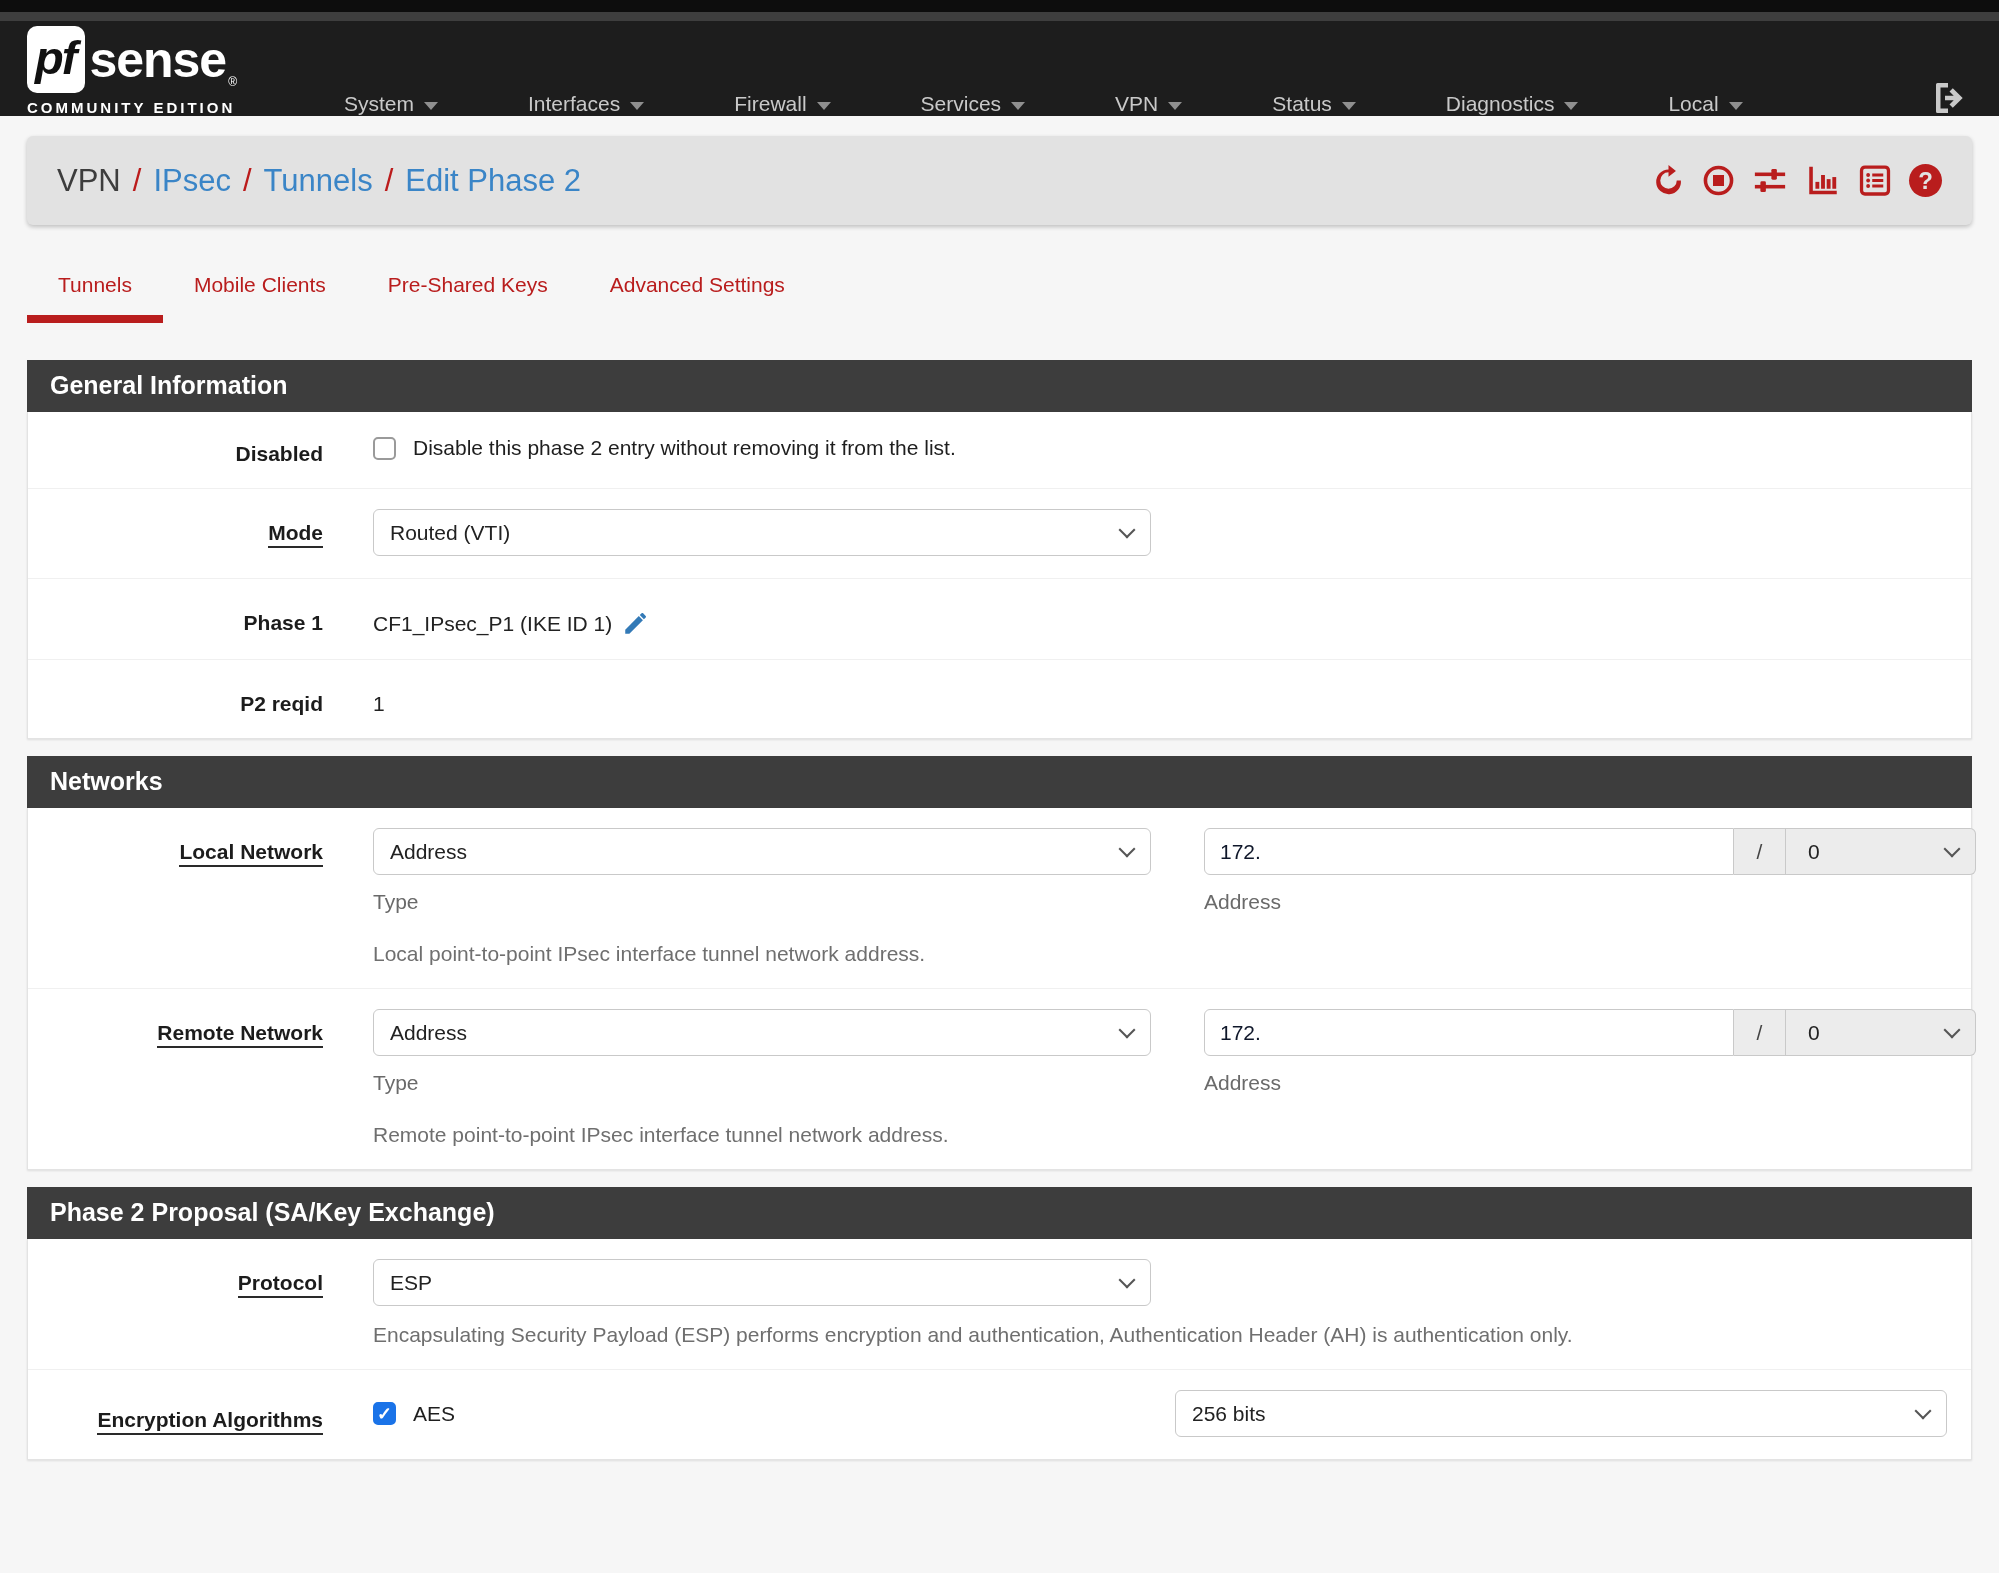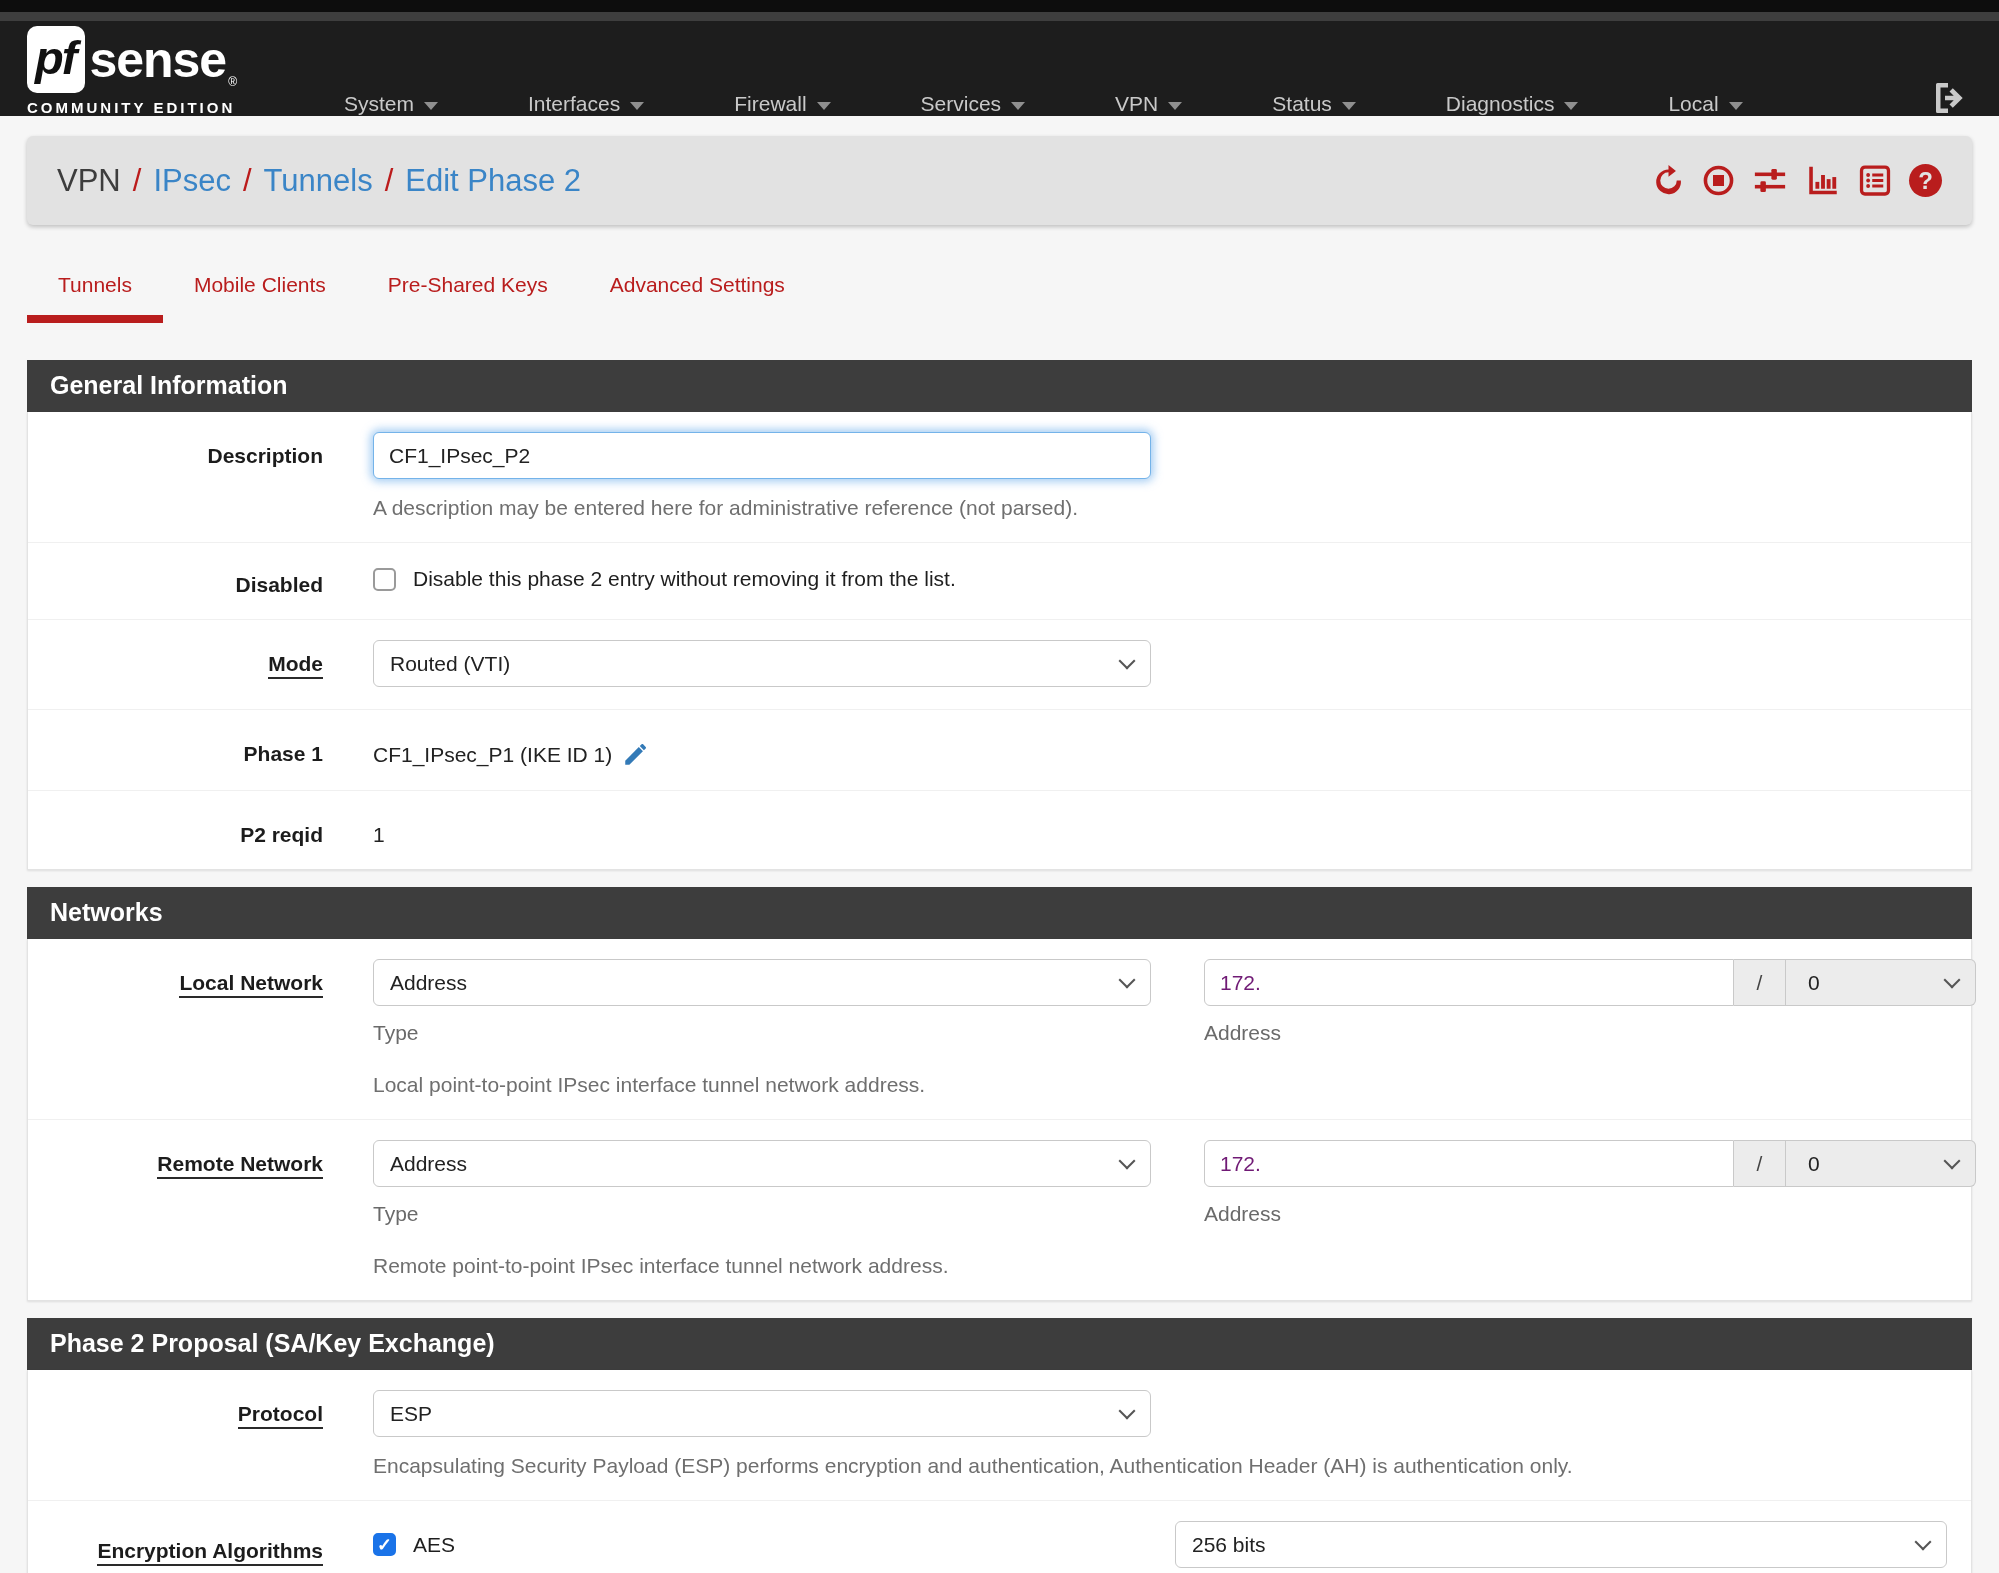--- a/index.html
+++ b/index.html
@@ -61,21 +61,21 @@
 
   .sel { height:47px; border:1px solid #c9c9c9; border-radius:6px; background:#fff; position:relative;
          font-size:21px; color:#222; display:flex; align-items:center; padding:0 45px 0 16px; cursor:pointer; }
   .sel.w-main { width:778px; }
   .sel .chev { position:absolute; right:17px; top:50%; width:12px; height:12px; margin-top:-9px;
                border-right:2px solid #555; border-bottom:2px solid #555; transform:rotate(45deg); }
   .sel.gray { background:#ececec; }
 
   .igroup { display:flex; width:772px; }
   .igroup .ival { flex:1; height:47px; border:1px solid #c9c9c9; border-radius:6px 0 0 6px; padding:0 15px;
-                  font-size:21px; color:#701a75; background:#fff; font-family:"Liberation Sans",sans-serif; min-width:0; }
+                  font-size:21px; color:#0f172a; background:#fff; font-family:"Liberation Sans",sans-serif; min-width:0; }
   .igroup .iaddon { width:52px; height:47px; background:#ececec; border:1px solid #c9c9c9; border-left:none;
                     display:flex; align-items:center; justify-content:center; font-size:21px; color:#444; }
   .igroup .sel { border-radius:0 6px 6px 0; border-left:none; width:190px; padding-left:22px; }
 
   .two-col { display:flex; }
   .two-col .left { width:778px; flex:none; margin-right:53px; }
   .two-col .right { flex:1; max-width:772px; }
 
   .check-line { display:flex; align-items:flex-end; padding-top:8px; }
   .checkbox { width:23px; height:23px; border:2px solid #9a9a9a; border-radius:5px; background:#fff; flex:none; cursor:pointer; }
@@ -207,27 +207,20 @@
   <div class="tab">Mobile Clients</div>
   <div class="tab">Pre-Shared Keys</div>
   <div class="tab">Advanced Settings</div>
 </div>
 
 <div class="content">
 
   <div class="panel">
     <div class="panel-header">General Information</div>
     <div class="panel-body">
-      <div class="frow">
-        <div class="label-col">Description</div>
-        <div class="field-col">
-          <input class="txt-input focused" value="CF1_IPsec_P2" style="">
-          <div class="help-text">A description may be entered here for administrative reference (not parsed).</div>
-        </div>
-      </div>
 
       <div class="frow">
         <div class="label-col" style="padding-top:10px;">Disabled</div>
         <div class="field-col">
           <div class="check-line" style="padding-top:4px;">
             <span class="checkbox"></span>
             <span class="check-text">Disable this phase 2 entry without removing it from the list.</span>
           </div>
         </div>
       </div>

